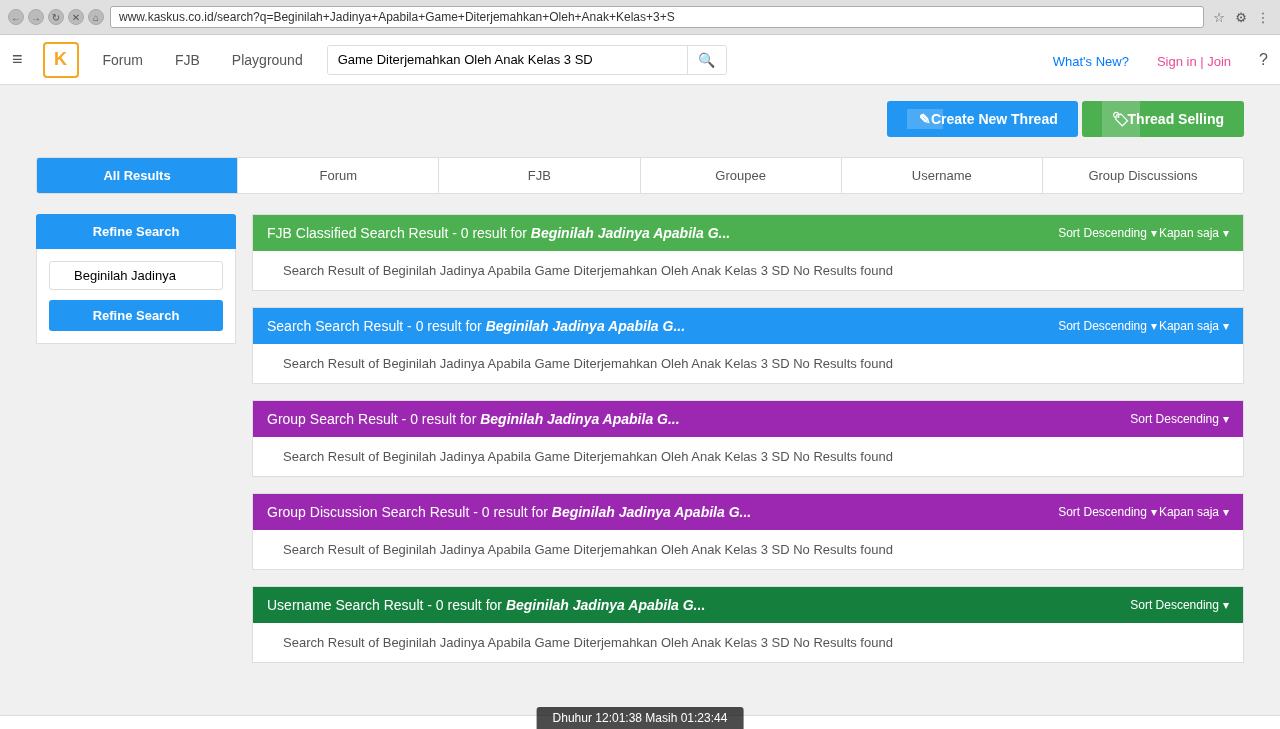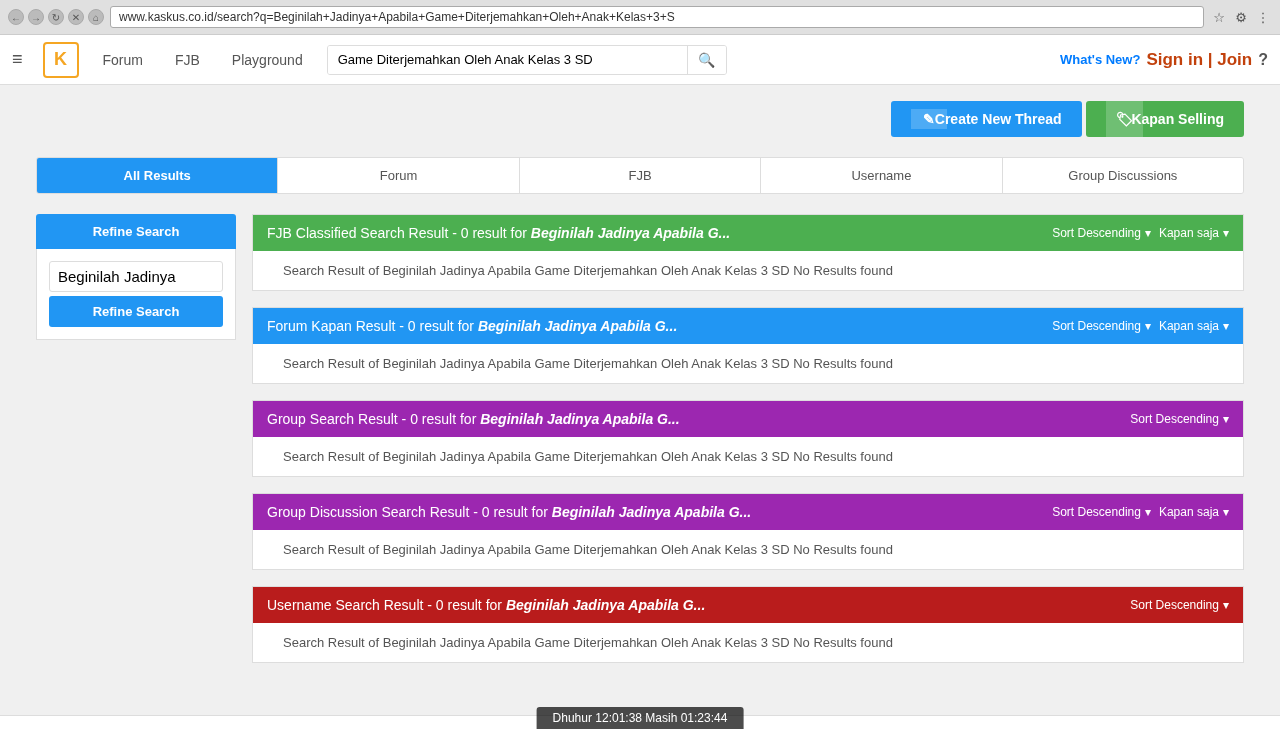--- a/index.html
+++ b/index.html
@@ -66,23 +66,23 @@
     }
     .search-btn {
       background: white;
       border: none;
       padding: 6px 10px;
       cursor: pointer;
       border-left: 1px solid #ddd;
       font-size: 14px;
       color: #555;
     }
-    .header-right { margin-left: auto; display: flex; align-items: center; gap: 6px; font-weight: bold; }
+    .header-right { margin-left: auto; display: flex; align-items: flex-end; gap: 28px; }
     .whats-new { color: #007bff; font-size: 13px; cursor: pointer; }
-    .sign-in { font-size: 17px; color: #c2410c; cursor: pointer; }
+    .sign-in { font-size: 13px; color: #ec4899; cursor: pointer; }
     .help-icon { font-size: 16px; color: #555; cursor: pointer; }
 
     
     .main-content { max-width: 1240px; margin: 0 auto; padding: 16px; }
 
     
     .action-buttons { display: flex; justify-content: flex-end; gap: 4px; margin-bottom: 20px; }
     .btn-create {
       background: #2196F3;
       color: white;
@@ -165,25 +165,25 @@
       font-size: 13px;
     }
     .sidebar-input-area {
       background: white;
       padding: 12px;
       border: 1px solid #ddd;
       border-top: none;
     }
     .sidebar-input {
       width: 100%;
-      padding: 6px 8px;
+      padding: 6px 24px;
       border: 1px solid #ddd;
       border-radius: 3px;
-      font-size: 15px;
-      margin-bottom: 4px;
+      font-size: 13px;
+      margin-bottom: 10px;
     }
     .refine-search-btn {
       width: 100%;
       background: #2196F3;
       color: white;
       border: none;
       padding: 8px;
       border-radius: 3px;
       cursor: pointer;
       font-size: 13px;
@@ -196,26 +196,26 @@
       padding: 10px 14px;
       color: white;
       display: flex;
       align-items: center;
       justify-content: space-between;
       font-size: 13px;
     }
     .result-header.green { background: #4CAF50; }
     .result-header.blue { background: #2196F3; }
     .result-header.purple { background: #9C27B0; justify-content: space-between; }
-    .result-header.teal { background: #b91c1c; text-align: center; }
+    .result-header.teal { background: #15803d; text-align: center; }
 
     .result-header-title { font-weight: bold; font-size: 14px; }
     .result-header-title span { font-weight: normal; }
     .result-header-title em { font-style: italic; }
-    .result-sort { display: flex; align-items: center; gap: 8px; font-size: 12px; }
+    .result-sort { display: flex; align-items: center; gap: 2px; font-size: 12px; }
     .sort-dropdown { display: flex; align-items: center; gap: 4px; cursor: pointer; }
     .sort-dropdown::after { content: '▾'; }
     .result-body { padding: 12px 30px; font-size: 13px; color: #555; }
 
     
     .footer {
       background: white;
       border-top: 1px solid #ddd;
       padding: 24px 40px;
       margin-top: 20px;
@@ -275,28 +275,29 @@
 
 <div class="main-content">
 
   <div class="action-buttons">
     <button class="btn-create">
       <span class="icon-part">✎</span>
       <span>Create New Thread</span>
     </button>
     <button class="btn-sell">
       <span class="icon-part">🏷</span>
-      <span>Kapan Selling</span>
+      <span>Thread Selling</span>
     </button>
   </div>
 
   <div class="search-tabs">
     <div class="tab active">All Results</div>
     <div class="tab">Forum</div>
     <div class="tab">FJB</div>
+    <div class="tab">Groupee</div>
     <div class="tab">Username</div>
     <div class="tab">Group Discussions</div>
   </div>
 
   <div class="search-layout">
 
     <div class="sidebar">
       <div class="refine-btn-bar">Refine Search</div>
       <div class="sidebar-input-area">
         <input class="sidebar-input" type="text" value="Beginilah Jadinya" style="">
@@ -315,21 +316,21 @@
             <div class="sort-dropdown">Sort Descending</div>
             <div class="sort-dropdown">Kapan saja</div>
           </div>
         </div>
         <div class="result-body">Search Result of Beginilah Jadinya Apabila Game Diterjemahkan Oleh Anak Kelas 3 SD No Results found</div>
       </div>
 
       <div class="result-section">
         <div class="result-header blue">
           <div class="result-header-title">
-            <span>Forum Kapan Result</span><span> - 0 result for </span><em>Beginilah Jadinya Apabila G...</em>
+            <span>Search Search Result</span><span> - 0 result for </span><em>Beginilah Jadinya Apabila G...</em>
           </div>
           <div class="result-sort">
             <div class="sort-dropdown">Sort Descending</div>
             <div class="sort-dropdown">Kapan saja</div>
           </div>
         </div>
         <div class="result-body">Search Result of Beginilah Jadinya Apabila Game Diterjemahkan Oleh Anak Kelas 3 SD No Results found</div>
       </div>
 
       <div class="result-section">

